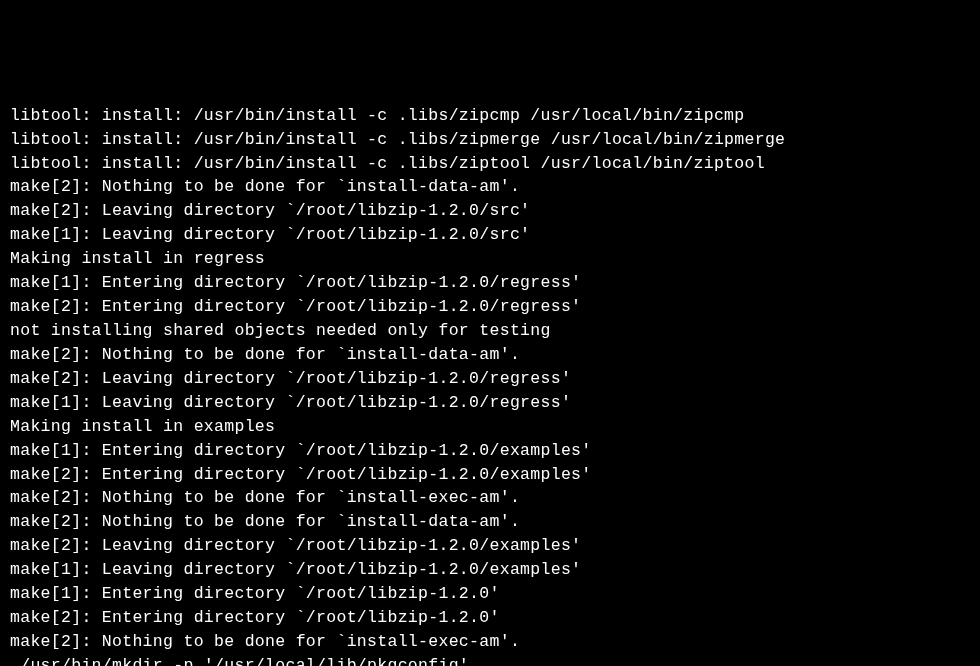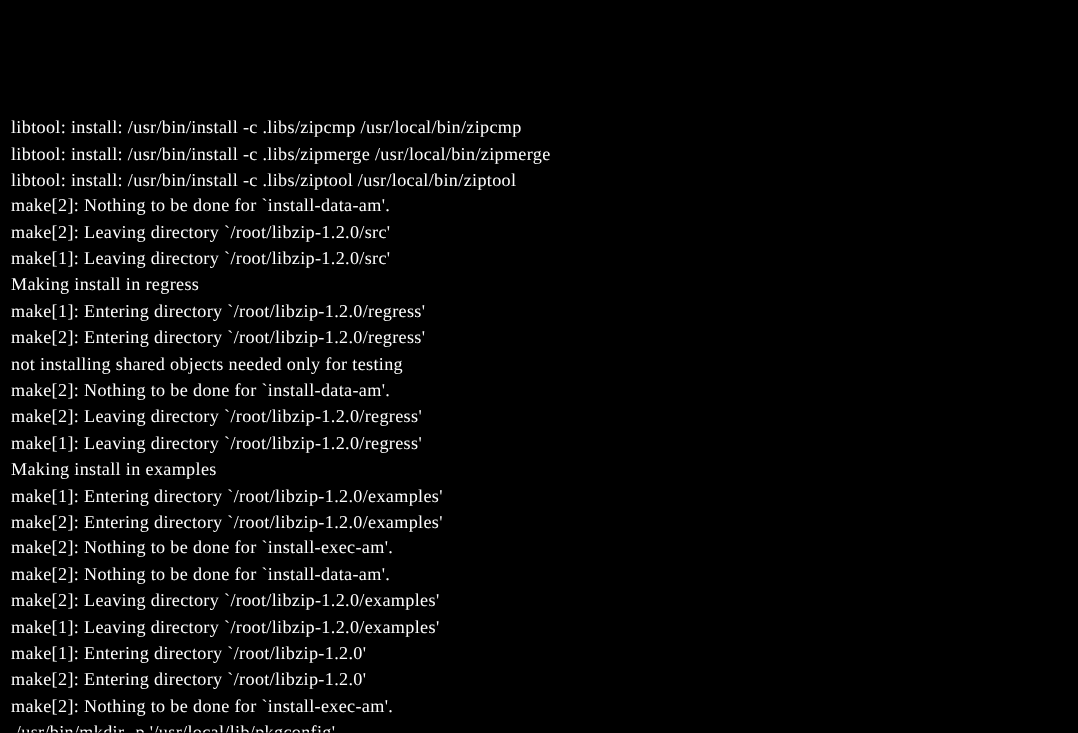--- a/index.html
+++ b/index.html
@@ -15,21 +15,20 @@
       line-height: 1.45;
       padding: 8px 10px;
       width: 980px;
       height: 666px;
       overflow: hidden;
       white-space: pre;
       letter-spacing: 0.3px;
     }
     .terminal-line {
       display: block;
-      font-family: Liberation Serif, serif;
     }
   </style>
 </head>
 <body>
 
 
 
 <div><span class="terminal-line">libtool: install: /usr/bin/install -c .libs/zipcmp /usr/local/bin/zipcmp</span><span class="terminal-line">libtool: install: /usr/bin/install -c .libs/zipmerge /usr/local/bin/zipmerge</span><span class="terminal-line">libtool: install: /usr/bin/install -c .libs/ziptool /usr/local/bin/ziptool</span><span class="terminal-line">make[2]: Nothing to be done for `install-data-am'.</span><span class="terminal-line">make[2]: Leaving directory `/root/libzip-1.2.0/src'</span><span class="terminal-line">make[1]: Leaving directory `/root/libzip-1.2.0/src'</span><span class="terminal-line">Making install in regress</span><span class="terminal-line">make[1]: Entering directory `/root/libzip-1.2.0/regress'</span><span class="terminal-line">make[2]: Entering directory `/root/libzip-1.2.0/regress'</span><span class="terminal-line">not installing shared objects needed only for testing</span><span class="terminal-line">make[2]: Nothing to be done for `install-data-am'.</span><span class="terminal-line">make[2]: Leaving directory `/root/libzip-1.2.0/regress'</span><span class="terminal-line">make[1]: Leaving directory `/root/libzip-1.2.0/regress'</span><span class="terminal-line">Making install in examples</span><span class="terminal-line">make[1]: Entering directory `/root/libzip-1.2.0/examples'</span><span class="terminal-line">make[2]: Entering directory `/root/libzip-1.2.0/examples'</span><span class="terminal-line">make[2]: Nothing to be done for `install-exec-am'.</span><span class="terminal-line">make[2]: Nothing to be done for `install-data-am'.</span><span class="terminal-line">make[2]: Leaving directory `/root/libzip-1.2.0/examples'</span><span class="terminal-line">make[1]: Leaving directory `/root/libzip-1.2.0/examples'</span><span class="terminal-line">make[1]: Entering directory `/root/libzip-1.2.0'</span><span class="terminal-line">make[2]: Entering directory `/root/libzip-1.2.0'</span><span class="terminal-line">make[2]: Nothing to be done for `install-exec-am'.</span><span class="terminal-line"> /usr/bin/mkdir -p '/usr/local/lib/pkgconfig'</span></div>
 
 

